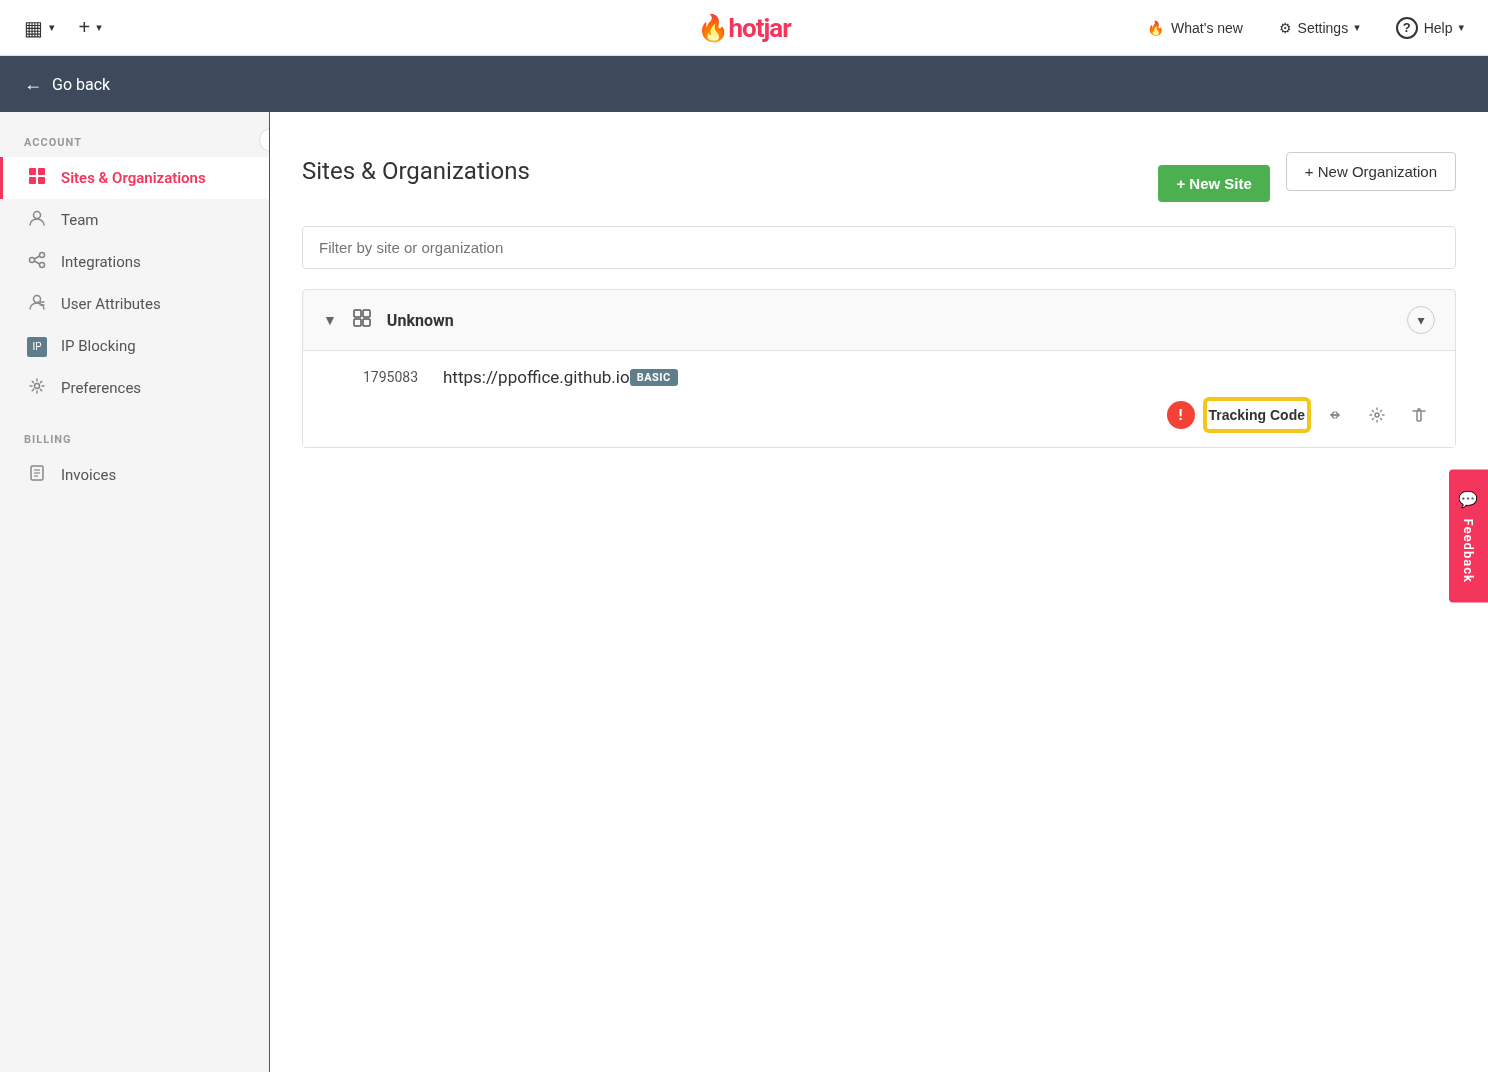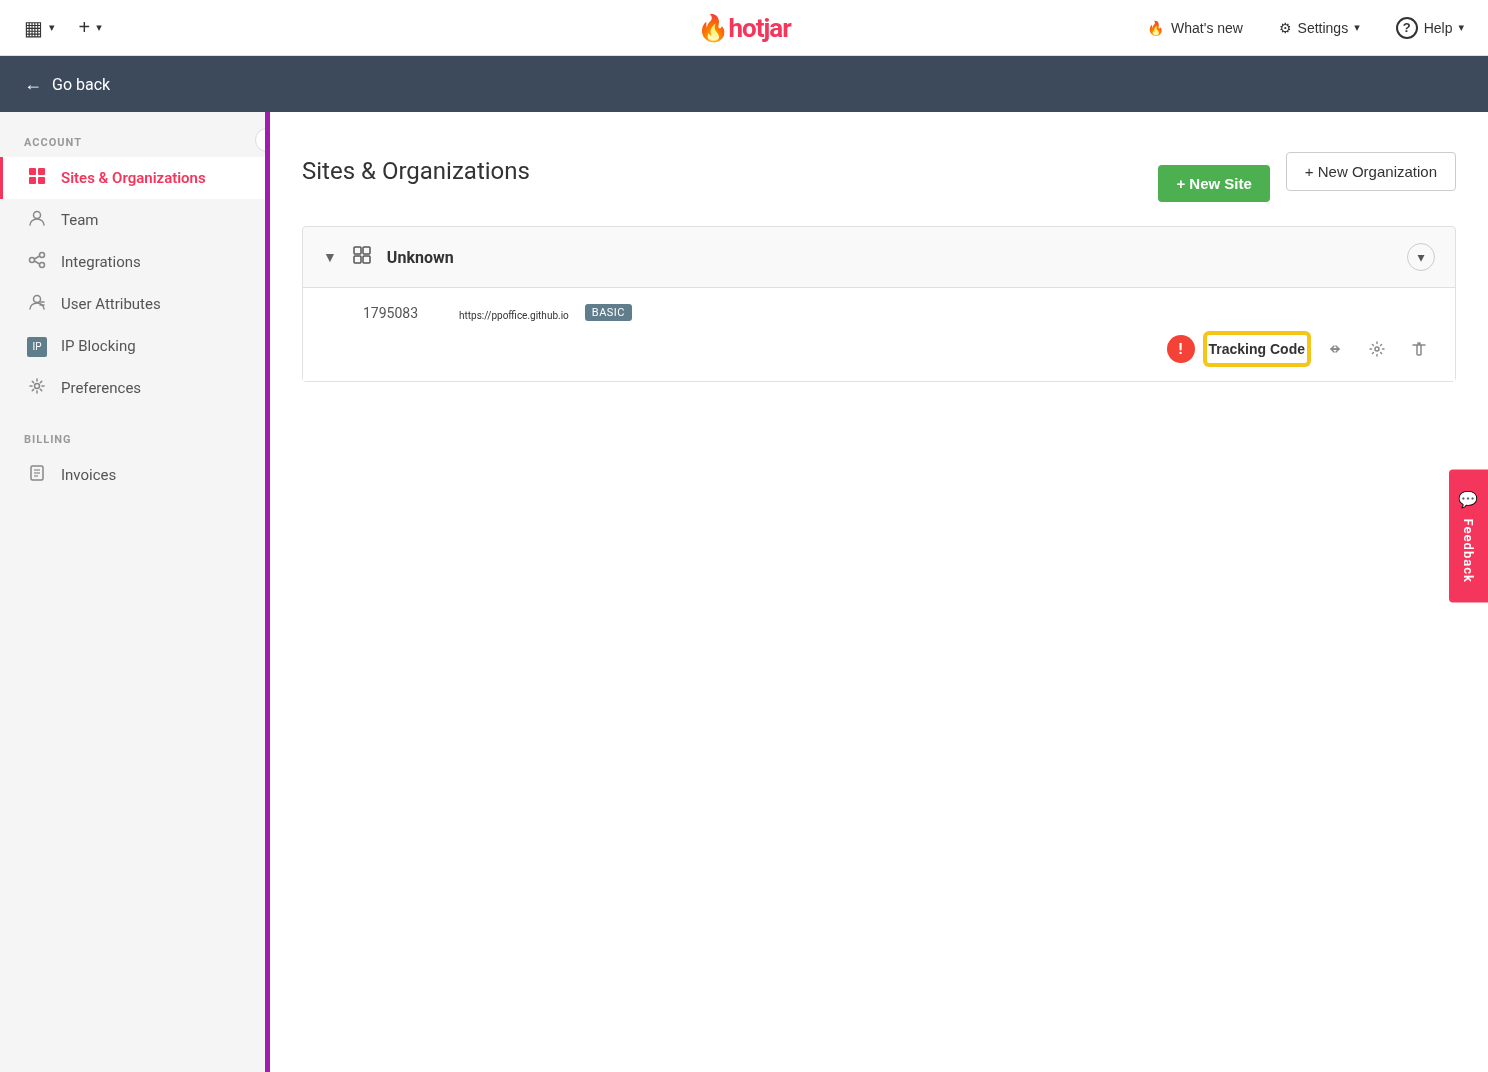--- a/index.html
+++ b/index.html
@@ -68,21 +68,21 @@
     
     .main-layout {
       display: flex;
       height: calc(100vh - 112px);
     }
 
     
     .sidebar {
       width: 270px;
       background: #f5f5f5;
-      border-right: 5px solid #a21caf;
+      border-right: 1px solid #a21caf;
       flex-shrink: 0;
       padding: 24px 0;
       overflow-y: auto;
     }
     .sidebar-section-label {
       font-size: 11px;
       font-weight: 700;
       color: #999;
       letter-spacing: 1px;
       padding: 0 24px 8px 24px;
@@ -231,30 +231,29 @@
     }
 
     
     .site-row {
       border-top: 1px solid #e0e0e0;
       background: #fff;
       padding: 16px 20px 16px 60px;
     }
     .site-row-top {
       display: flex;
-      align-items: flex-end;
-      gap: 16px;
+      align-items: center;
     }
     .site-id { font-size: 14px; color: #555; min-width: 80px; }
-    .site-url { font-size: 10px; color: #333; }
+    .site-url { font-size: 17px; color: #333; }
     .site-badge {
       background: #607d8b;
       color: #fff;
       font-size: 11px;
-      font-weight: 400;
+      font-weight: 700;
       border-radius: 3px;
       padding: 2px 7px;
       letter-spacing: 0.5px;
     }
     .site-row-actions {
       display: flex;
       align-items: center;
       justify-content: flex-end;
       gap: 10px;
       margin-top: 12px;
@@ -468,20 +467,23 @@
     <div class="page-header">
       <h1 class="page-title">Sites &amp; Organizations</h1>
       <button class="btn-new-site">
         <span>+ New Site</span>
       </button>
       <button class="btn-new-org">
         <span>+ New Organization</span>
       </button>
     </div>
 
+    <div class="filter-input-wrap">
+      <input class="filter-input" type="text" placeholder="Filter by site or organization" style="">
+    </div>
 
     <div class="org-row">
       <div class="org-header">
         <span class="org-chevron">▼</span>
         <span class="org-icon">
           <svg width="22" height="22" viewBox="0 0 22 22" fill="none">
             <rect x="3" y="3" width="7" height="7" rx="1" stroke="#555" stroke-width="1.5"></rect>
             <rect x="12" y="3" width="7" height="7" rx="1" stroke="#555" stroke-width="1.5"></rect>
             <rect x="3" y="12" width="7" height="7" rx="1" stroke="#555" stroke-width="1.5"></rect>
             <rect x="12" y="12" width="7" height="7" rx="1" stroke="#555" stroke-width="1.5"></rect>

